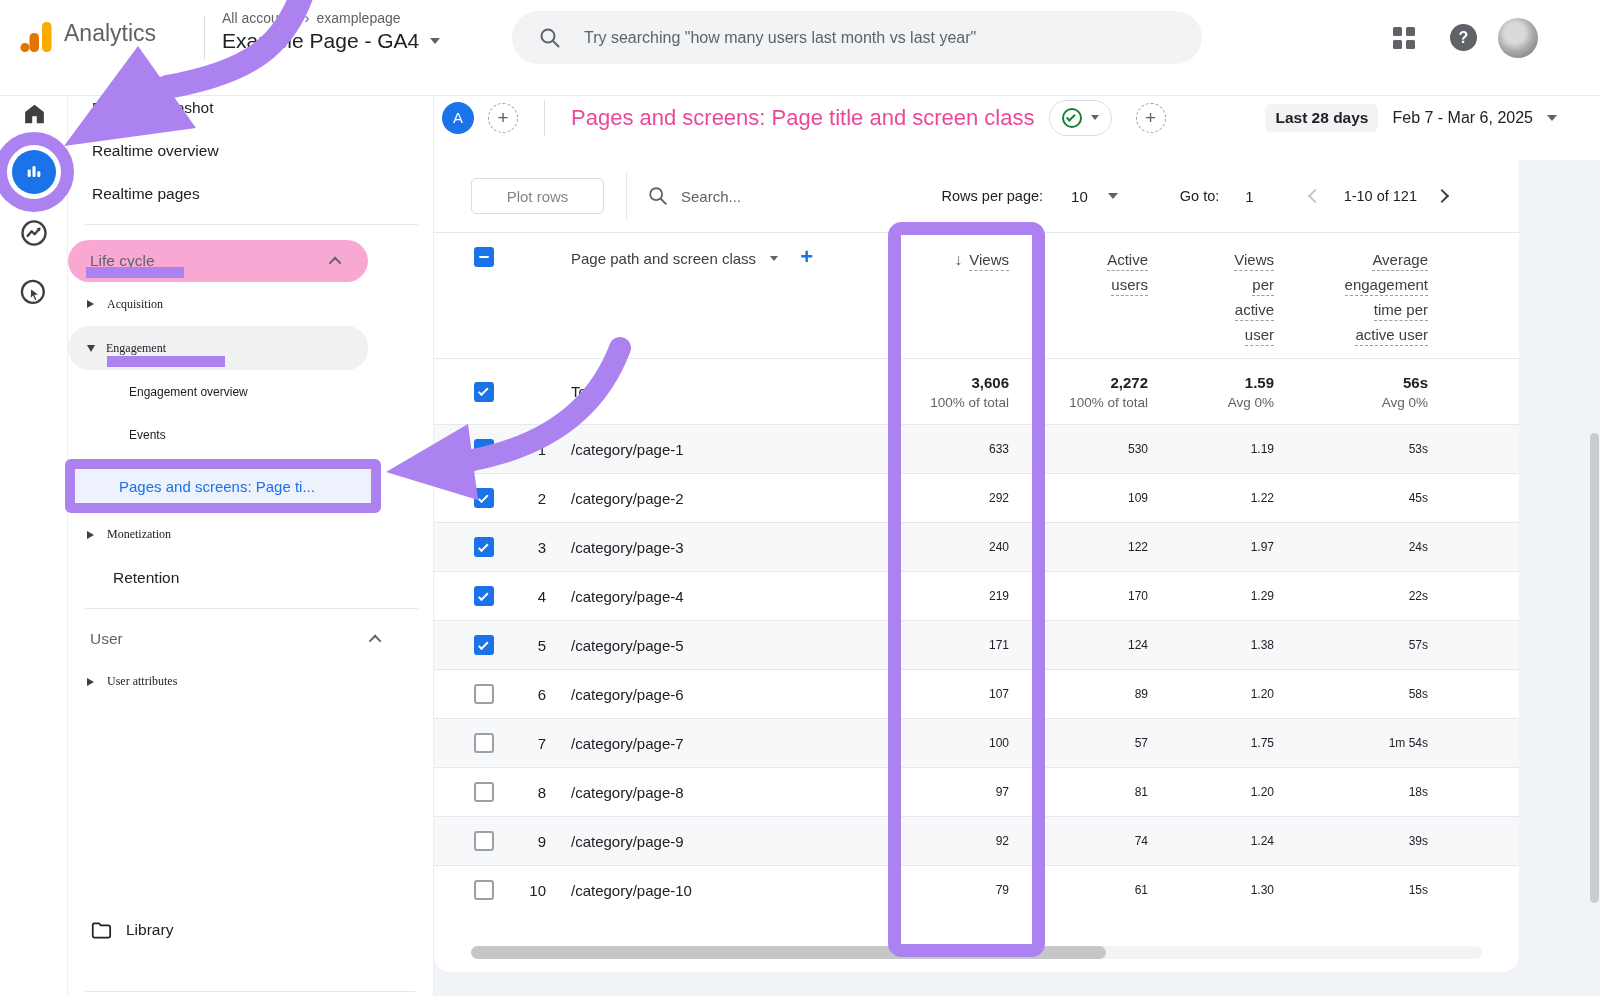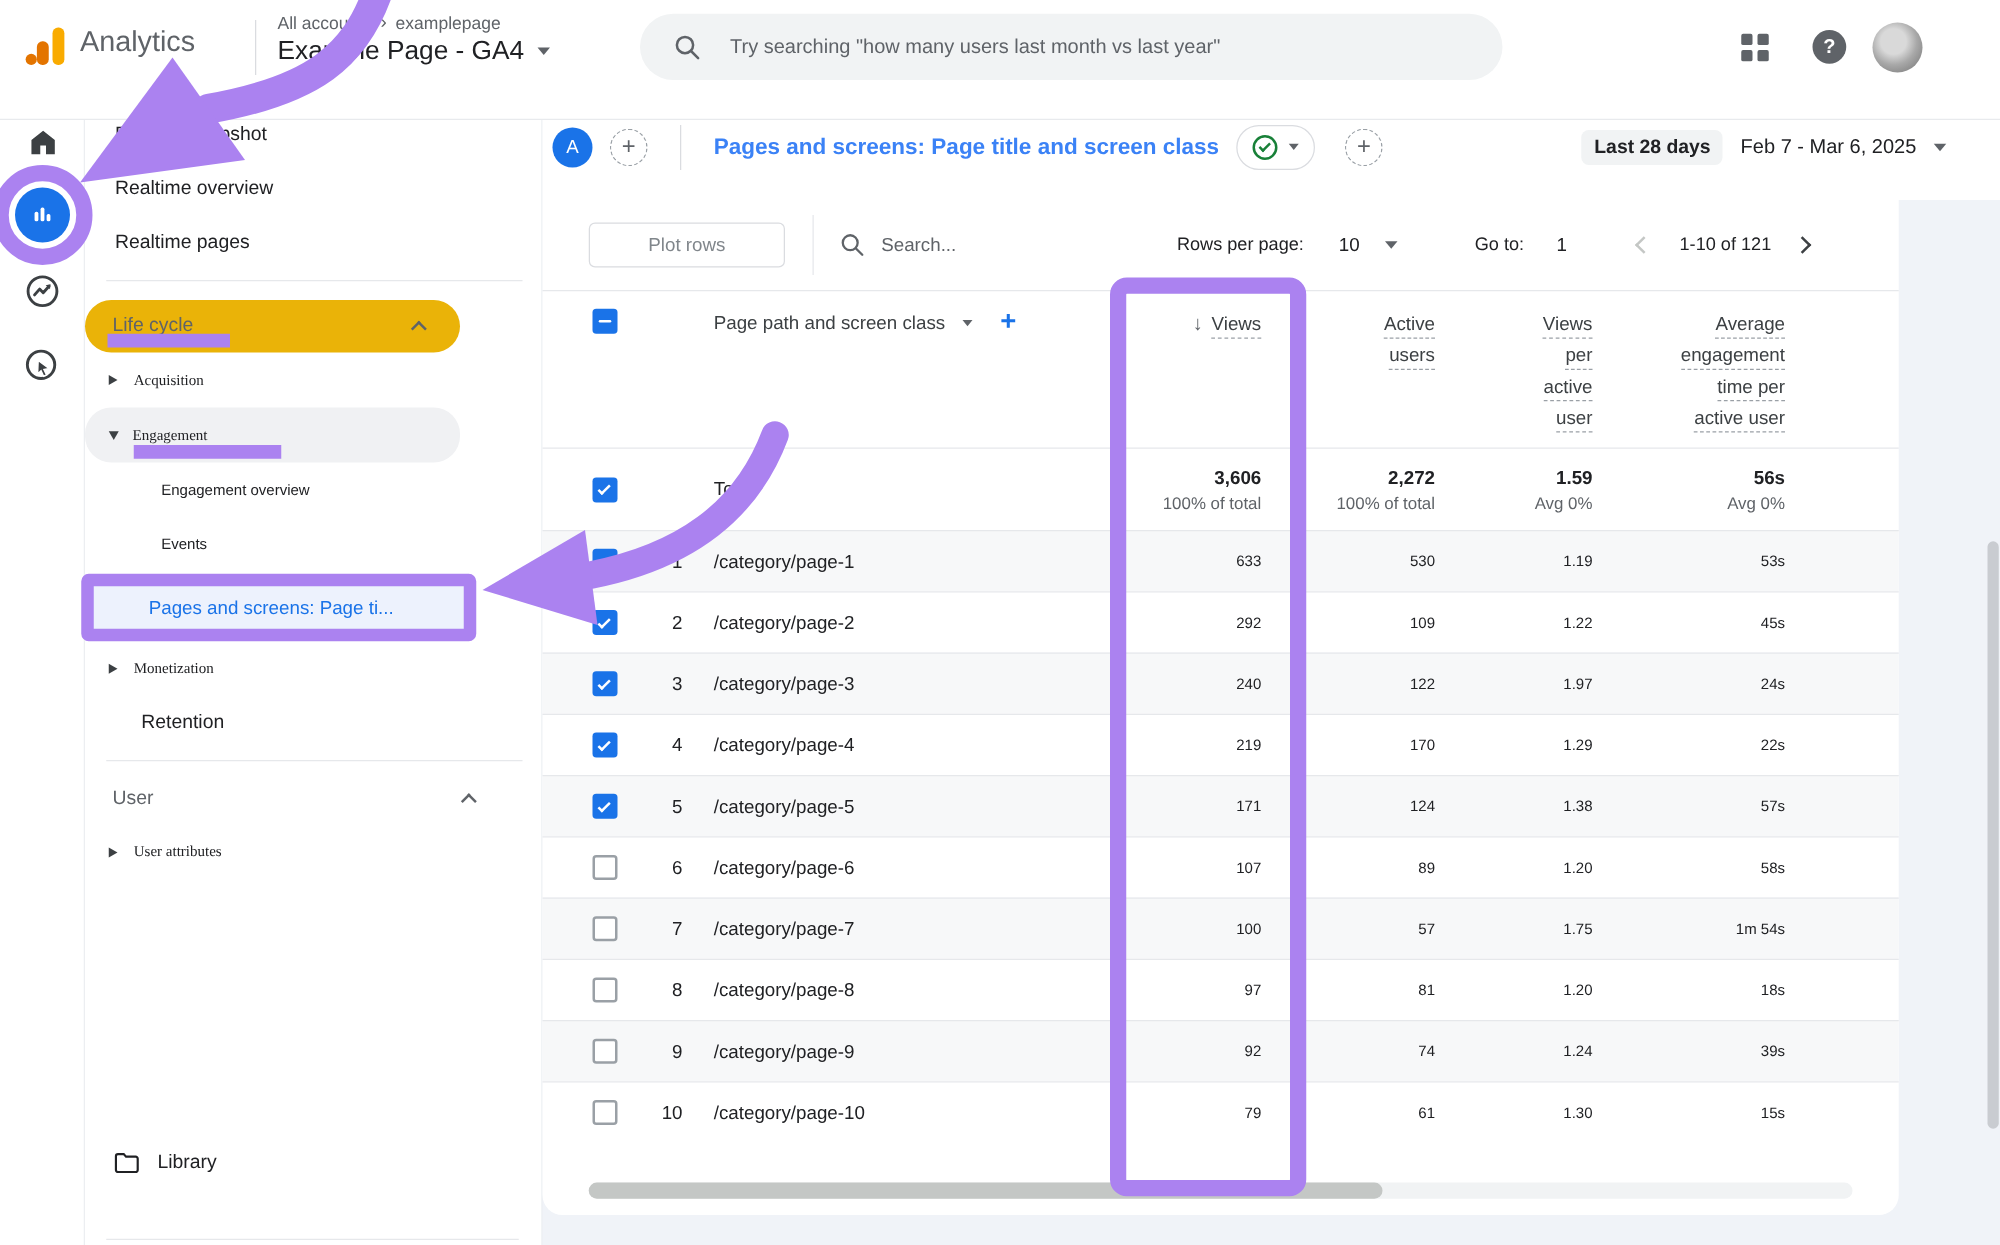--- a/index.html
+++ b/index.html
@@ -31,55 +31,55 @@
   .rail-explore { top:143px; }
   .rail-adv { top:203px; }
   .reports-btn { width:44px; height:44px; border-radius:50%; background:#1a73e8; display:flex; align-items:center; justify-content:center; box-shadow:0 0 0 4px #fff; }
 
   
   .sidebar { position:absolute; left:68px; top:75px; width:365px; height:921px; background:#fff; padding-top:11px; z-index:4; }
   .sb-item { height:43px; display:flex; align-items:center; font-size:15.5px; color:#202124; }
   .sb-top { padding-left:24px; }
   .sb-divider { height:1px; background:#e6e8eb; margin:9px 15px 9px 17px; }
   .sb-section { height:42px; display:flex; align-items:center; padding:0 27px 0 22px; font-size:15.5px; color:#5f6368; width:300px; }
-  .sb-section.pill { background:#eab308; border-radius:21px;margin-top:15px; }
+  .sb-section.pill { background:#f9a8d4; border-radius:21px;margin-top:15px; }
   .sb-section.nopill { width:340px; }
   .chev-up { width:9px; height:9px; border-left:2px solid #5f6368; border-top:2px solid #5f6368; transform:rotate(45deg) translateY(2px); margin-left:auto; }
   .sb-exp { height:44px; display:flex; align-items:center; padding-left:19px; font-size:12px; color:#202124;font-family:Liberation Serif, serif; }
   .sb-exp.pill { background:#f0f1f3; border-radius:21px; width:300px; }
   .tri-right { width:0; height:0; border-left:7px solid #3c4043; border-top:4.5px solid transparent; border-bottom:4.5px solid transparent; margin-right:13px; }
   .tri-down { width:0; height:0; border-top:7px solid #3c4043; border-left:4.5px solid transparent; border-right:4.5px solid transparent; margin-right:11px; }
   .sb-sub { height:43px; display:flex; align-items:center; padding-left:61px; font-size:12px; color:#202124; }
   .sb-plain { height:43px; display:flex; align-items:center; padding-left:45px; font-size:15.5px; color:#202124; }
   .pages-box { margin:3px 0 0 -3px; width:316px; height:54px; border:10px solid #ab82f0; border-radius:6px; background:#edf2fd; display:flex; align-items:center; padding-left:44px; font-size:15px; color:#1a73e8; white-space:nowrap; }
   .sb-library { position:absolute; top:833px; left:0; width:100%; height:44px; display:flex; align-items:center; padding-left:22px; gap:14px; font-size:15.5px; color:#202124; }
   .sb-bottom-divider { position:absolute; top:916px; left:17px; width:330px; height:1px; background:#e6e8eb; }
 
   
   .main { position:absolute; left:433px; top:75px; width:1167px; height:921px; background:#f0f3f8; border-left:1px solid #eceef1; }
   .title-row { position:absolute; left:0; top:0; width:1167px; height:85px; background:#fff; display:flex; align-items:center; padding:0 44px 0 8px; }
   .a-badge { width:32px; height:32px; border-radius:50%; background:#1a73e8; color:#fff; font-size:15px; display:flex; align-items:center; justify-content:center; flex:none; }
   .dash-circle { width:30px; height:30px; border-radius:50%; border:1.6px dashed #9aa0a6; color:#5f6368; font-size:19px; display:flex; align-items:center; justify-content:center; flex:none; }
   .tr-plus1 { margin-left:14px; }
   .tr-sep { width:1px; height:36px; background:#dadce0; margin:0 26px; flex:none; }
-  .report-title { font-size:18px; color:#3b82f6; white-space:nowrap;font-weight:bold; }
+  .report-title { font-size:22px; color:#ec4899; white-space:nowrap; }
   .check-pill { margin-left:14px; height:36px; border:1px solid #dadce0; border-radius:18px; display:flex; align-items:center; padding:0 12px; gap:9px; flex:none; background:#fff; }
   .green-circle { width:20px; height:20px; border-radius:50%; border:2px solid #188038; display:flex; align-items:center; justify-content:center; }
   .tick-green { width:9px; height:5px; border-left:2px solid #188038; border-bottom:2px solid #188038; transform:rotate(-45deg) translateY(-1px); }
   .pill-caret { width:0; height:0; border-left:4.5px solid transparent; border-right:4.5px solid transparent; border-top:5.5px solid #5f6368; }
   .tr-plus2 { margin-left:24px; }
   .date-group { margin-left:auto; display:flex; align-items:center; gap:14px; }
   .date-label { background:#f1f3f4; border-radius:6px; padding:5px 10px; font-size:15.5px; font-weight:bold; color:#202124; }
   .date-value { font-size:16px; color:#202124; }
 
   .card { position:absolute; left:0; top:85px; width:1085px; height:812px; background:#fff; border-radius:0 0 16px 16px; }
 
   
   .toolbar { height:73px; display:flex; align-items:center; padding:0 72px 0 37px; border-bottom:1px solid #e6e8eb; font-size:14.5px; color:#202124; }
-  .plot-btn { width:157px; height:36px; border:1px solid #dadce0; border-radius:5px; color:#80868b; font-size:15px; display:flex; align-items:center; justify-content:center; flex:none; background:#fff; }
+  .plot-btn { width:133px; height:36px; border:1px solid #dadce0; border-radius:5px; color:#80868b; font-size:15px; display:flex; align-items:center; justify-content:center; flex:none; background:#fff; }
   .tb2-sep { width:1px; height:48px; background:#e6e8eb; margin-left:22px; flex:none; }
   .tsearch-icon { margin-left:20px; flex:none; display:flex; }
   .tsearch-ph { margin-left:12px; font-size:15px; color:#5f6368; }
   .rpp-label { margin-left:auto; }
   .rpp-value { margin-left:28px; font-size:15px; }
   .small-caret { margin-left:20px; width:0; height:0; border-left:5px solid transparent; border-right:5px solid transparent; border-top:6px solid #5f6368; }
   .goto-label { margin-left:62px; }
   .goto-value { margin-left:26px; font-size:15px; }
   .chev-left { margin-left:56px; width:10px; height:10px; border-top:2.5px solid #c4c7c5; border-right:2.5px solid #c4c7c5; transform:rotate(-135deg); }
   .page-range { margin-left:24px; }

